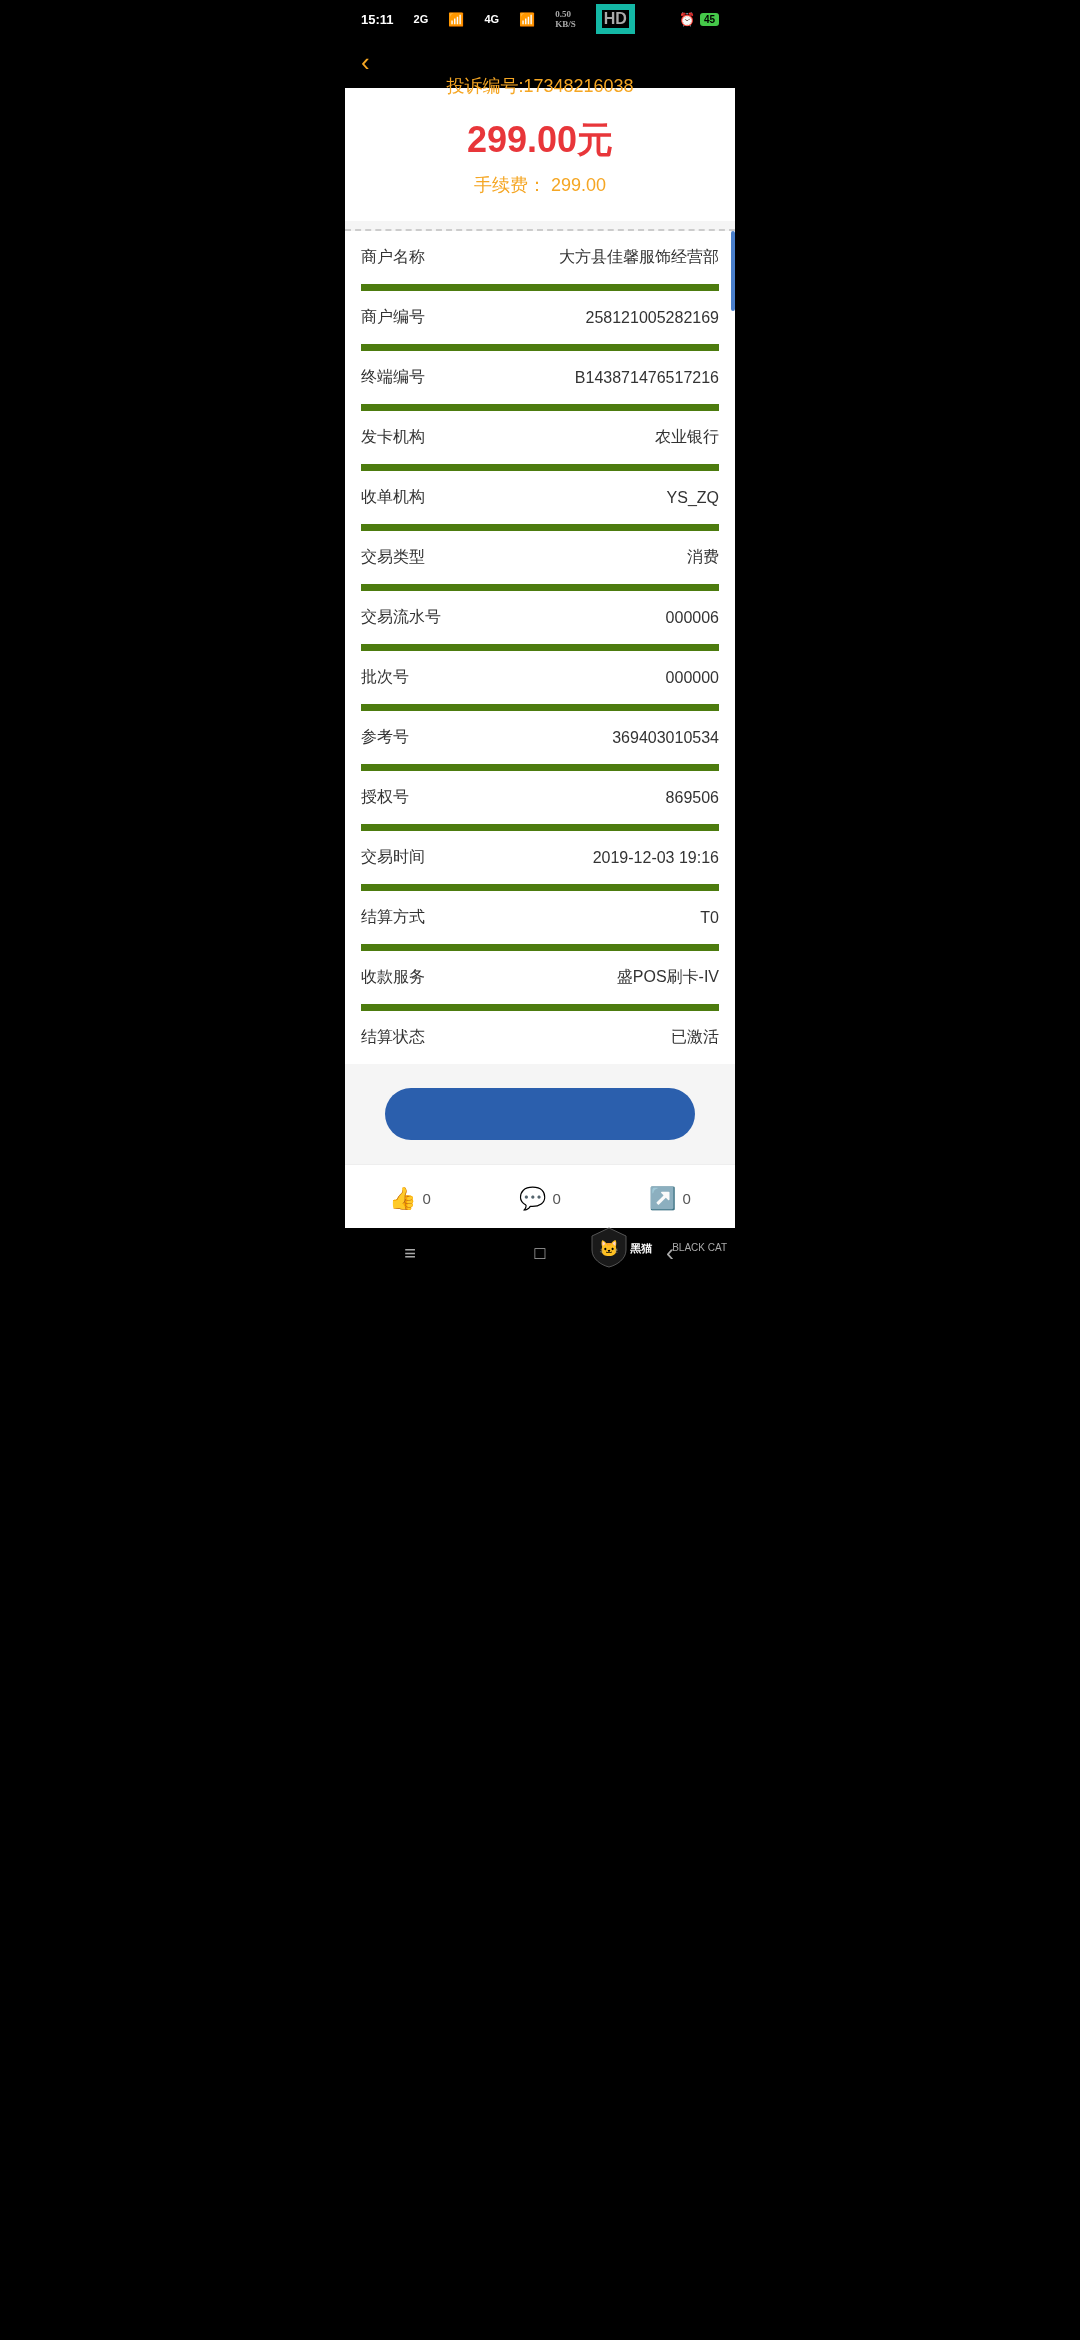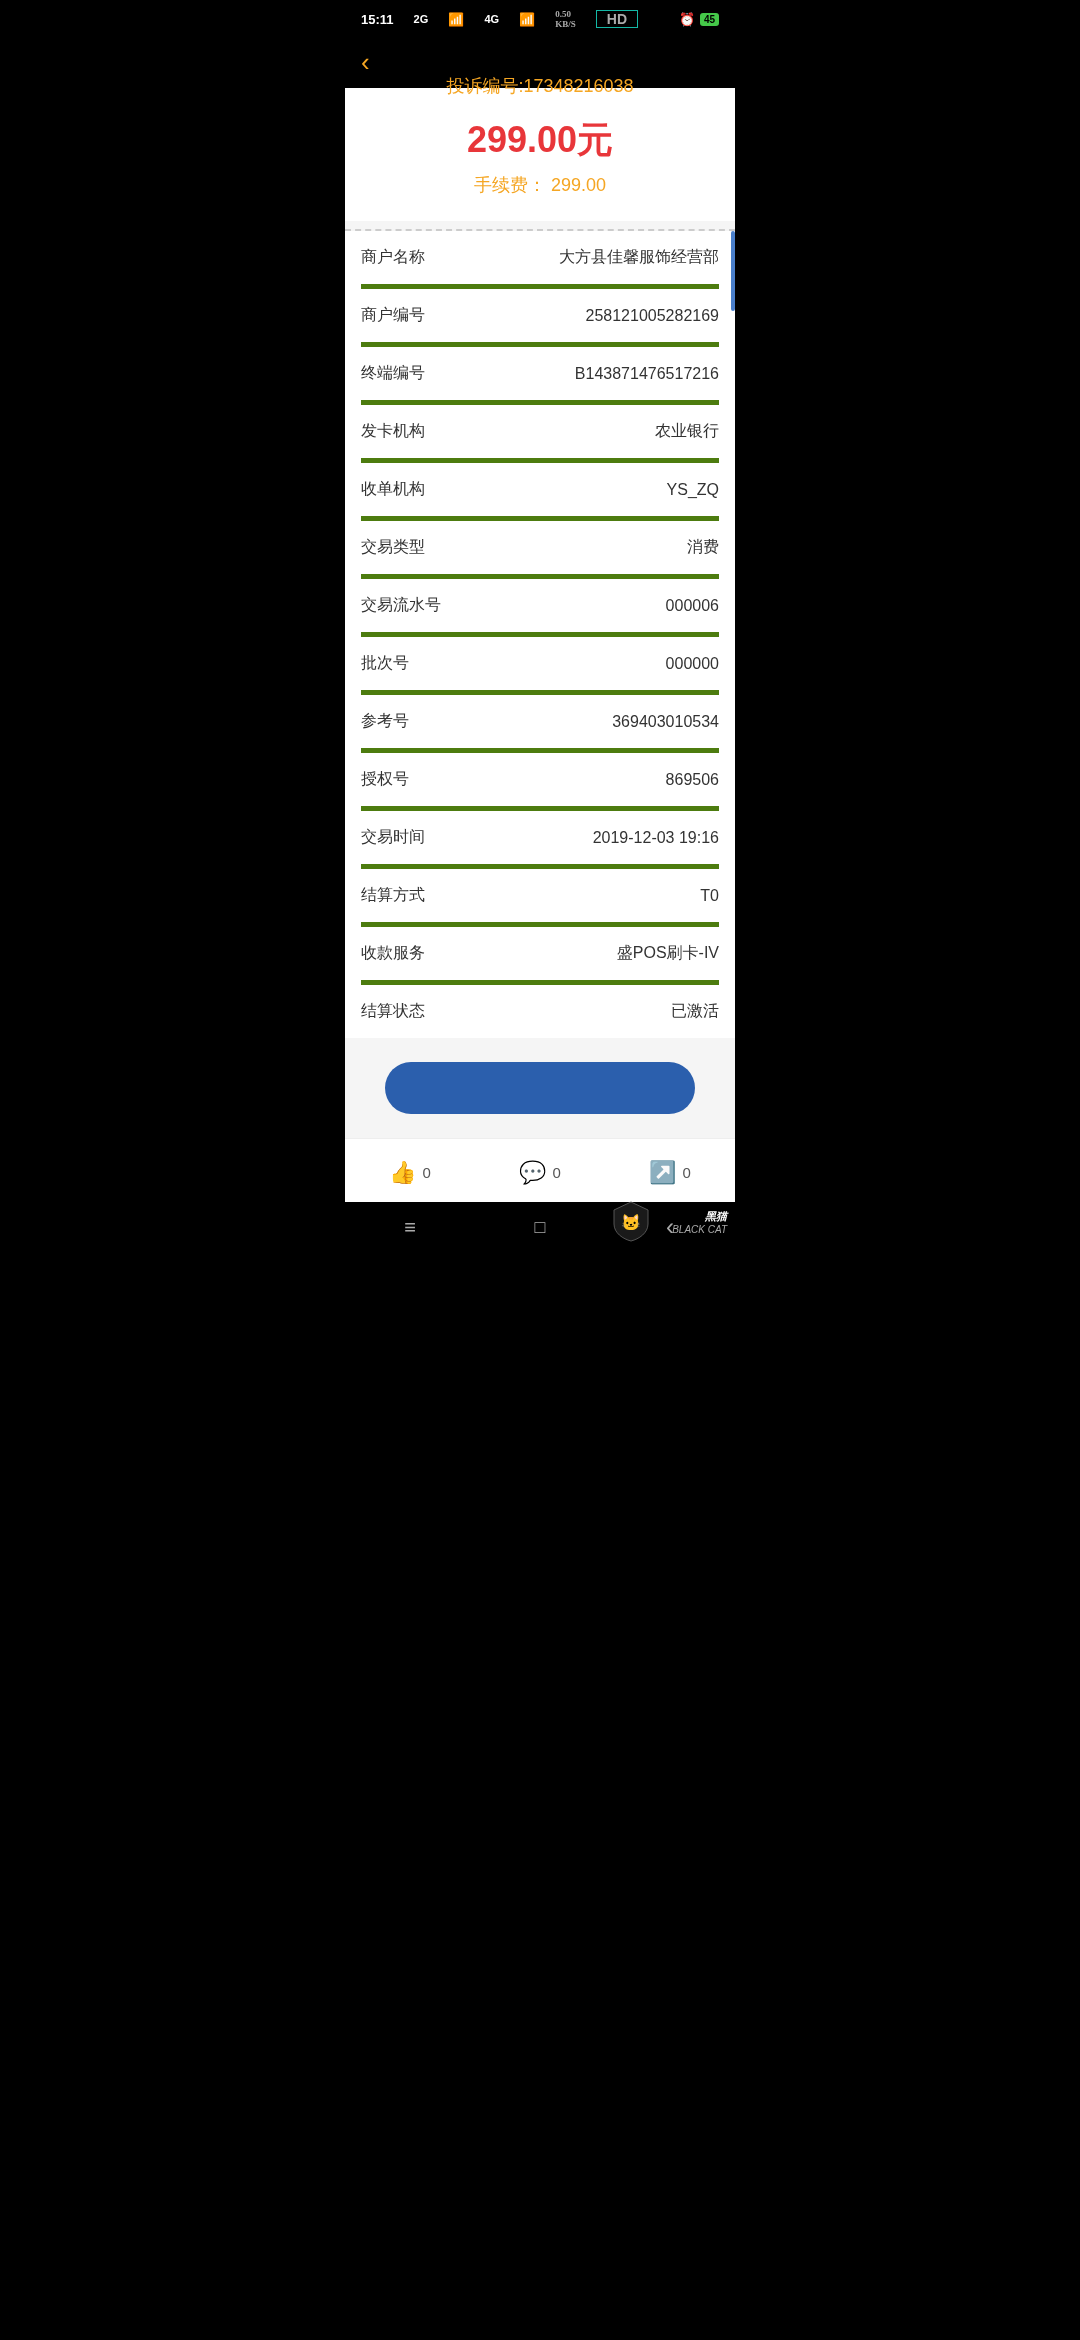--- a/index.html
+++ b/index.html
@@ -118,21 +118,21 @@
       background: #fff;
       padding: 0 16px;
       position: relative;
     }
 
     .detail-row {
       display: flex;
       justify-content: space-between;
       align-items: center;
       padding: 16px 0;
-      border-bottom: 5px solid #4d7c0f;
+      border-bottom: 7px solid #4d7c0f;
       font-size: 16px;
     }
 
     .detail-row:last-child {
       border-bottom: none;
     }
 
     .detail-label {
       color: #333;
       font-weight: 400;
@@ -238,21 +238,21 @@
 <body>
 
 <div class="status-bar">
   <div class="status-left">
     <span>15:11</span>
     <span style="font-size:11px;">2G</span>
     <span>📶</span>
     <span style="font-size:11px;">4G</span>
     <span>📶</span>
     <span style="font-size:9px; color:#aaa;font-family:Liberation Serif, serif;">0.50<br>KB/S</span>
-    <span style="font-size:14px; border:1px solid #14b8a6; padding:0 10px; color:#aaa;">HD</span>
+    <span style="font-size:16px; border:6px solid #14b8a6; padding:0 2px; color:#aaa;">HD</span>
   </div>
   <div class="status-right">
     <span>⏰</span>
     <span class="battery-box">45</span>
   </div>
 </div>
 
 <div class="header">
   <span class="back-btn" style="color:#f5a623; font-size:26px; font-weight:300;">‹</span>
   <span class="header-title">投诉编号:17348216038</span>
@@ -372,18 +372,18 @@
   </div>
 
   <div style="position:absolute; right:8px; bottom:6px; display:flex; align-items:center; gap:2px;">
     <div style="position:relative;">
       <svg width="38" height="42" viewBox="0 0 38 42">
         <path d="M19 2 L36 10 L36 24 C36 33 27 39 19 41 C11 39 2 33 2 24 L2 10 Z" fill="#1a1a1a" stroke="#555" stroke-width="1"></path>
 
         <text x="19" y="28" text-anchor="middle" font-size="16" fill="white">🐱</text>
       </svg>
     </div>
-    <div style="display:flex;flex-direction:column;align-items:flex-end;font-style:italic;">
+    <div style="display:flex;flex-direction:row;align-items:flex-start;">
       <span style="color:#fff;font-size:11px;font-weight:700;line-height:1.2;">黑猫</span>
       <span style="color:#aaa;font-size:10px;line-height:1.2;margin-left:20px;">BLACK CAT</span>
     </div>
   </div>
 </div>
 
 </body></html>

